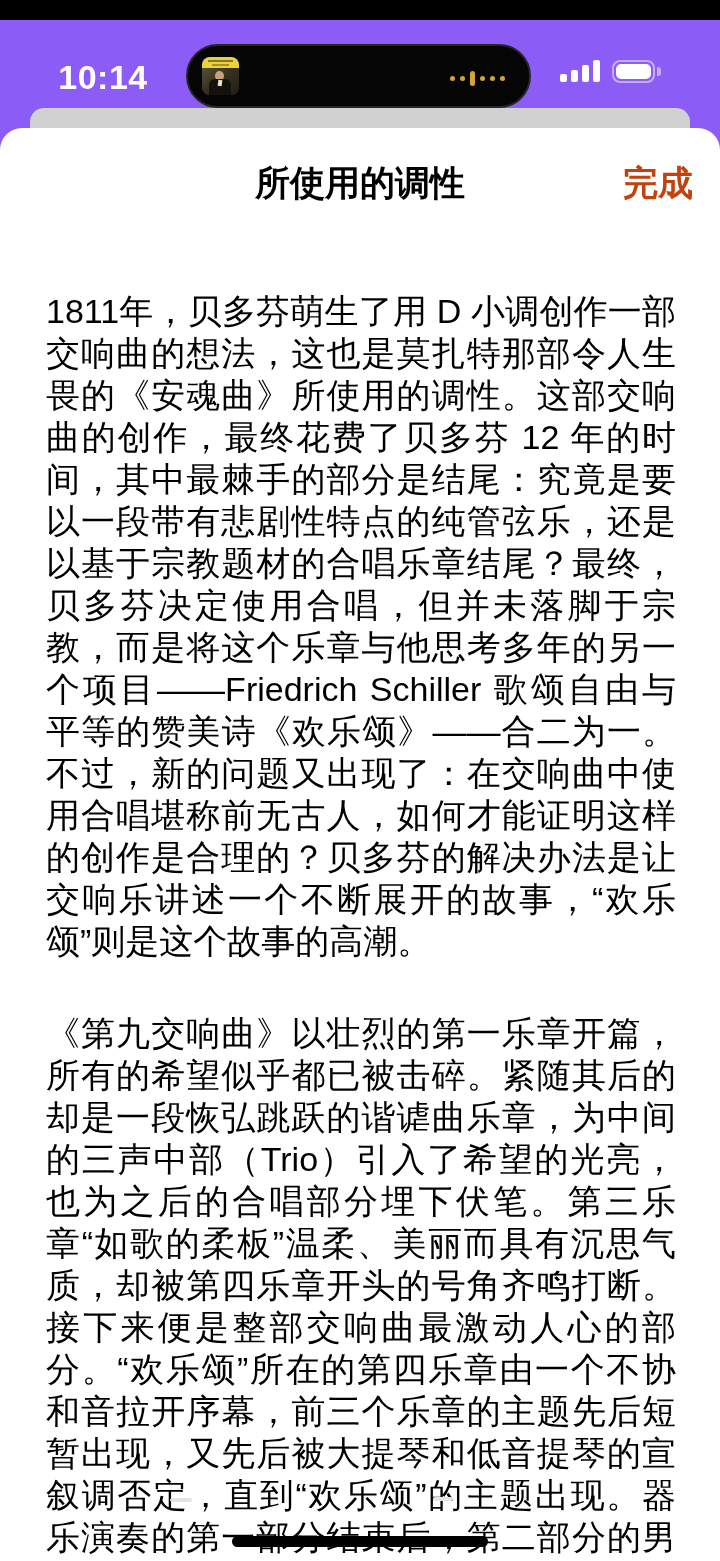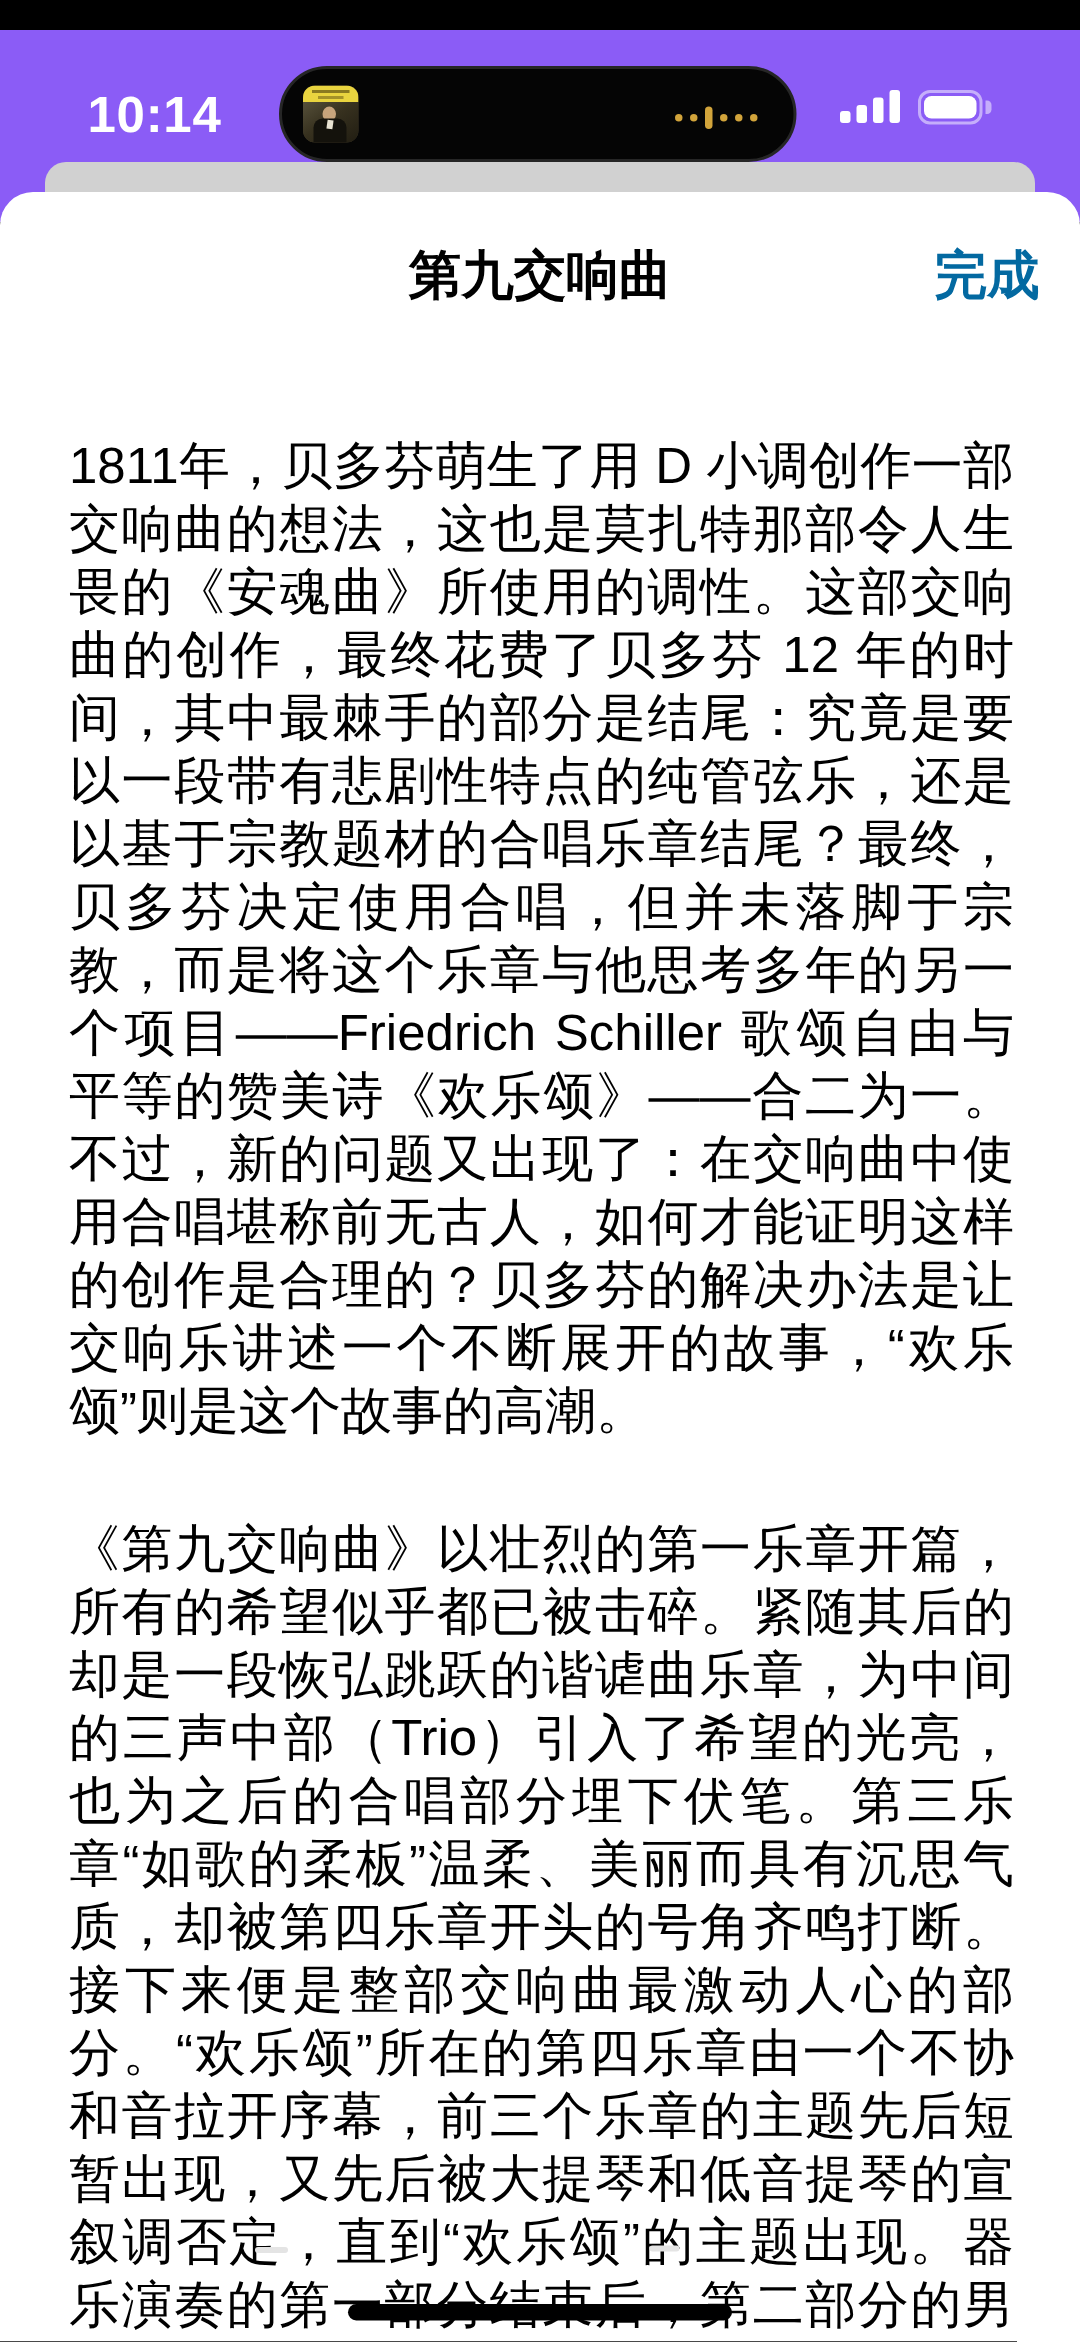--- a/index.html
+++ b/index.html
@@ -62,21 +62,21 @@
     position:absolute;left:0;top:128px;width:720px;height:1433px;background:#fff;
     border-radius:22px 22px 0 0;
   }
   .navbar{position:relative;height:110px;}
   .nav-title{
     position:absolute;left:0;right:0;top:32px;text-align:center;
     color:#000;font-size:35px;font-weight:700;
   }
   .done-btn{
     position:absolute;right:27px;top:32px;border:none;background:none;padding:0;cursor:pointer;
-    color:#0369a1;font-size:35px;font-weight:600;font-family:inherit;
+    color:#c2410c;font-size:35px;font-weight:600;font-family:inherit;
   }
   .text-editor{
     position:absolute;left:36px;right:34px;top:152px;
     color:#000;font-size:34px;line-height:42px;text-align:justify;
   }
   .text-editor p{margin:10px;}
   .text-editor p + p{margin-top:50px;}
   
   .ghost{position:absolute;height:4px;border-radius:2px;background:#e4e4e4;}
   .ghost.g1{left:170px;top:1498px;width:22px;}
@@ -123,21 +123,21 @@
           <div class="battery-fill"></div>
         </div>
       <div class="battery-nub"></div>
     </div>
   </div>
 
   <div class="sheet-behind"></div>
 
   <div class="sheet">
     <div class="navbar">
-      <div class="nav-title">第九交响曲</div>
+      <div class="nav-title">所使用的调性</div>
       <button class="done-btn">完成</button>
     </div>
 
     <div class="text-editor">
       <p>1811年，贝多芬萌生了用 D 小调创作一部交响曲的想法，这也是莫扎特那部令人生畏的《安魂曲》所使用的调性。这部交响曲的创作，最终花费了贝多芬 12 年的时间，其中最棘手的部分是结尾：究竟是要以一段带有悲剧性特点的纯管弦乐，还是以基于宗教题材的合唱乐章结尾？最终，贝多芬决定使用合唱，但并未落脚于宗教，而是将这个乐章与他思考多年的另一个项目——Friedrich Schiller 歌颂自由与平等的赞美诗《欢乐颂》——合二为一。不过，新的问题又出现了：在交响曲中使用合唱堪称前无古人，如何才能证明这样的创作是合理的？贝多芬的解决办法是让交响乐讲述一个不断展开的故事，“欢乐颂”则是这个故事的高潮。</p>
       <p>《第九交响曲》以壮烈的第一乐章开篇，所有的希望似乎都已被击碎。紧随其后的却是一段恢弘跳跃的谐谑曲乐章，为中间的三声中部（Trio）引入了希望的光亮，也为之后的合唱部分埋下伏笔。第三乐章“如歌的柔板”温柔、美丽而具有沉思气质，却被第四乐章开头的号角齐鸣打断。接下来便是整部交响曲最激动人心的部分。“欢乐颂”所在的第四乐章由一个不协和音拉开序幕，前三个乐章的主题先后短暂出现，又先后被大提琴和低音提琴的宣叙调否定，直到“欢乐颂”的主题出现。器乐演奏的第一部分结束后，第二部分的男中音与此前的低音弦乐异曲同工，而且用歌词更加明确了意图：“啊！朋友，不要这些调子！”此后，“欢乐颂”的主题不断发展，</p>
     </div>
   </div>
 
   <div class="ghost g1"></div>

